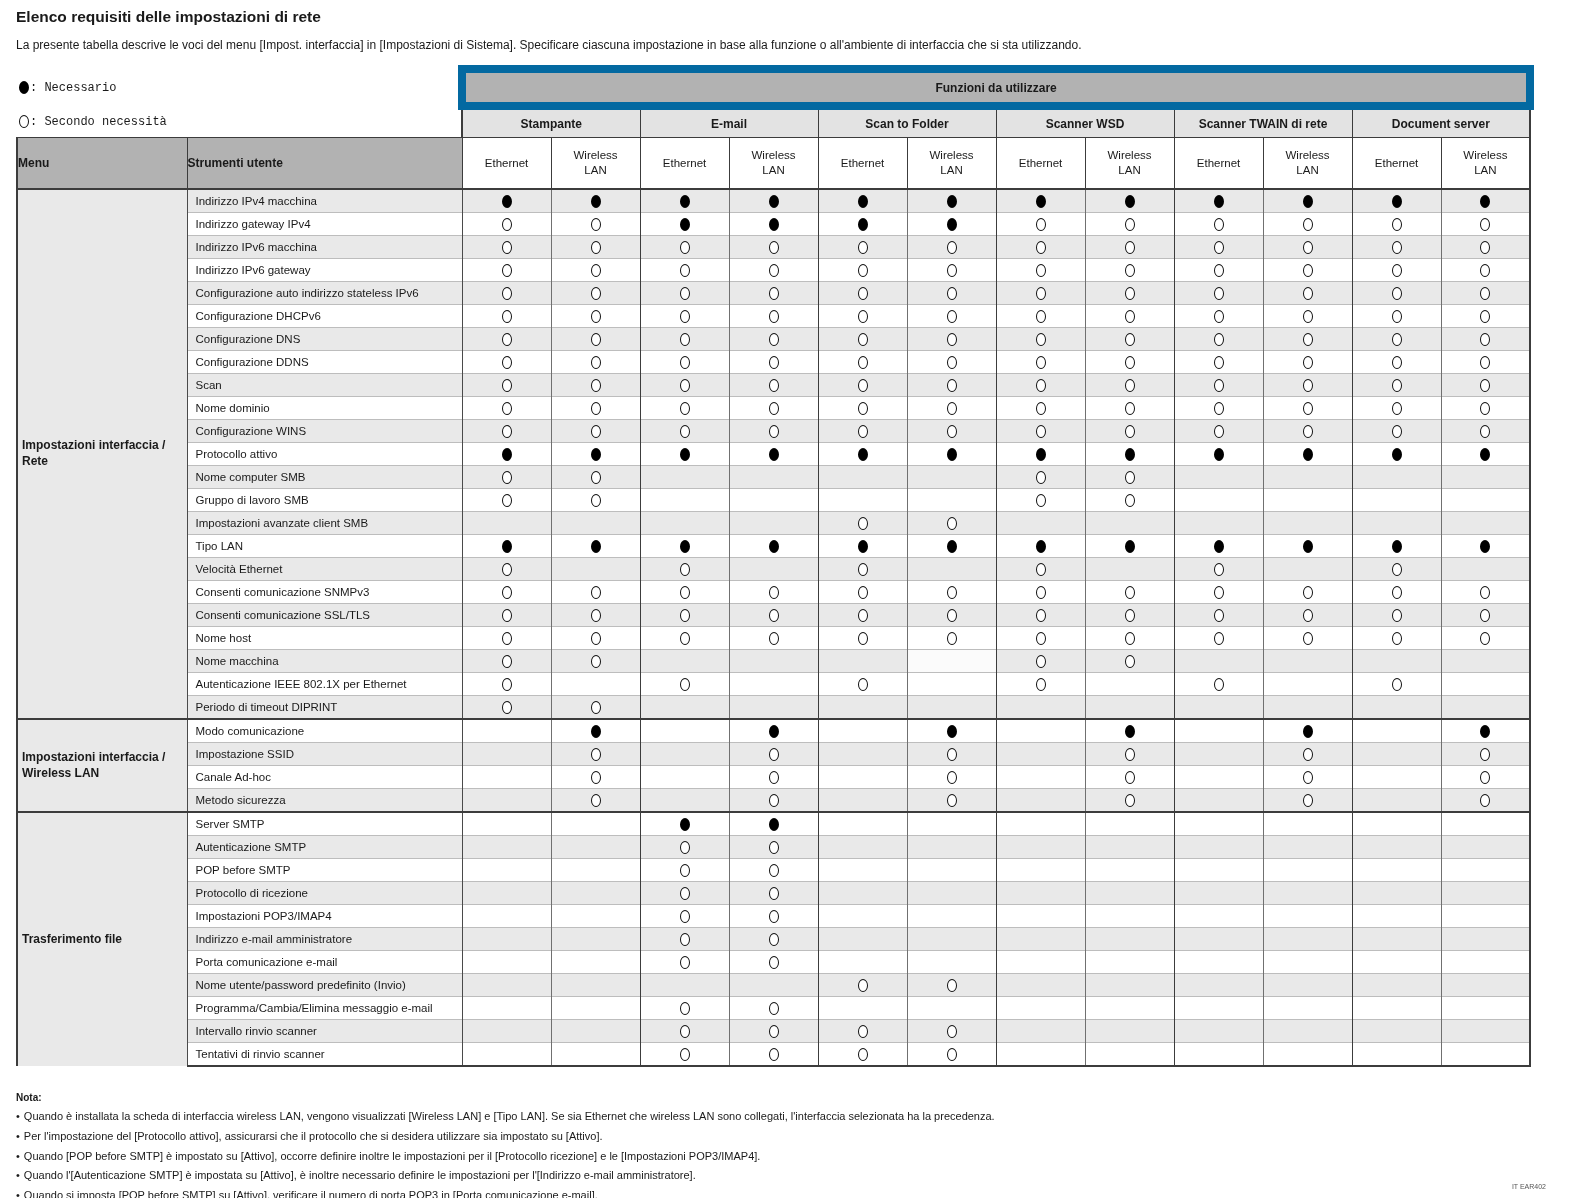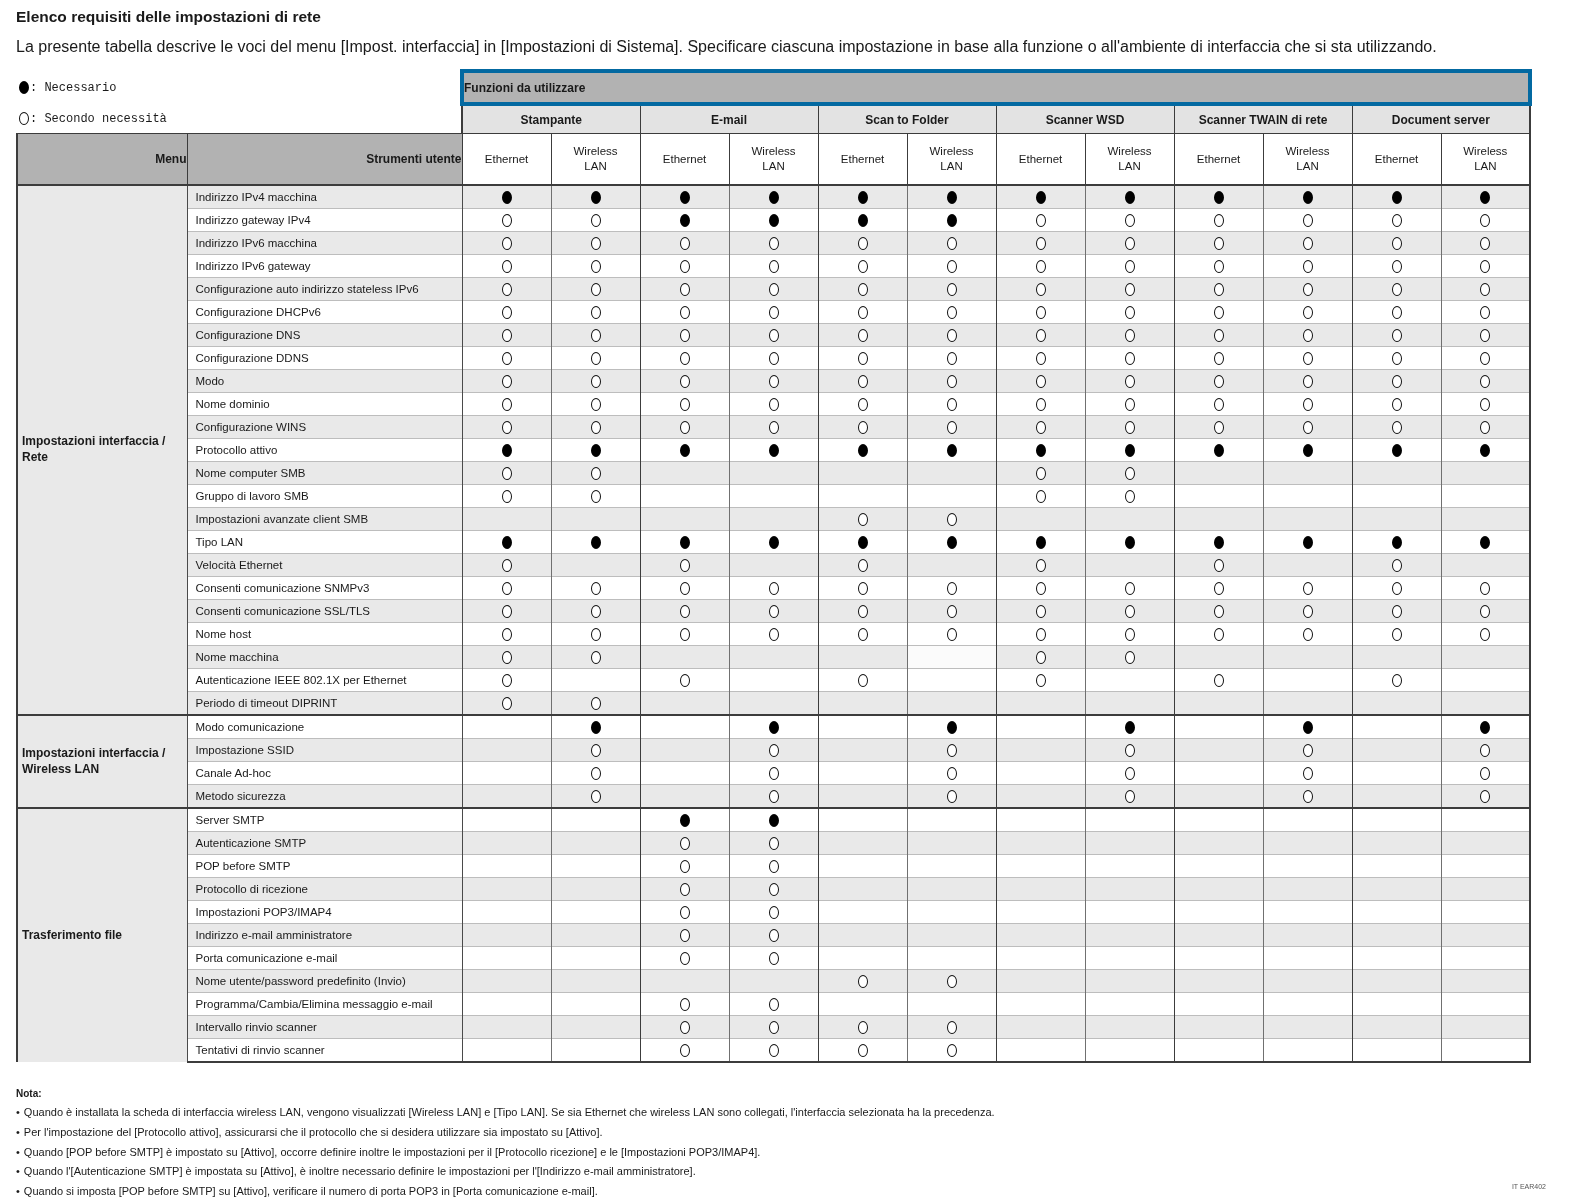--- a/index.html
+++ b/index.html
@@ -1,31 +1,31 @@
 <!DOCTYPE html>
 <html><head>
 <meta charset="utf-8">
 <style>
   html,body{margin:0;padding:0;background:#fff;}
   .page{position:relative;width:1574px;height:1198px;background:#fff;overflow:hidden;
         font-family:"Liberation Sans","DejaVu Sans",sans-serif;color:#1a1a1a;}
   .content{padding:8px 0 0 16px;}
   .title{font-size:15.5px;font-weight:bold;margin:0;}
-  .desc{font-size:16px;margin:12px 0 0 0;}
+  .desc{font-size:12px;margin:12px 0 0 0;}
   table{border-collapse:collapse;table-layout:fixed;width:1513px;margin-top:13px;}
   td{overflow:hidden;vertical-align:middle;padding:0;}
   col.c-menu{width:170px;} col.c-tools{width:275px;} col.c-fn{width:89px;}
   
   .h-a td{height:29px;} .h-b td{height:27px;} .h-c td{height:50px;}
   .spacer{border:none;background:#fff;font-size:12px;text-align:left;padding-left:2px;}
-  .band{background:#b2b2b2;border:4px solid #0369a1;font-weight:bold;font-size:12px;}
+  .band{background:#b2b2b2;border:8px solid #0369a1;font-weight:bold;font-size:12px;text-align:center;}
   .group{background:#e3e3e3;border:1px solid #3c3c3c;border-bottom:1px solid #3c3c3c;
          font-weight:bold;font-size:12px;text-align:center;}
   .group.first{border-left:2px solid #3c3c3c;} .group.last{border-right:2px solid #3c3c3c;}
-  .hdr{background:#b2b2b2;border:1px solid #3c3c3c;font-weight:bold;font-size:12px;text-align:right;}
+  .hdr{background:#b2b2b2;border:1px solid #3c3c3c;font-weight:bold;font-size:12px;text-align:left;}
   .hdr.hdr-first{border-left:2px solid #3c3c3c;}
   .subcol{background:#fff;border:1px solid #3c3c3c;font-size:11.5px;text-align:center;
           line-height:1.3;padding:0 14px;}
   .subcol.col-last{border-right:2px solid #3c3c3c;}
   .hdr,.subcol{border-bottom:2px solid #3c3c3c;}
   
   .data-row td{height:22px;}
   .menu-cell{background:#e9e9e9;border-left:2px solid #3c3c3c;border-right:1px solid #4a4a4a;
              font-weight:bold;font-size:12px;text-align:left;line-height:1.3;padding:0 4px;}
   .label-cell{border-right:1px solid #4a4a4a;border-top:1px solid #bdbdbd;
@@ -220,21 +220,21 @@
             <td class="mark-cell"><span class="mark mark-o"></span></td>
             <td class="mark-cell gb"><span class="mark mark-o"></span></td>
             <td class="mark-cell"><span class="mark mark-o"></span></td>
             <td class="mark-cell gb"><span class="mark mark-o"></span></td>
             <td class="mark-cell"><span class="mark mark-o"></span></td>
             <td class="mark-cell gb"><span class="mark mark-o"></span></td>
             <td class="mark-cell"><span class="mark mark-o"></span></td>
             <td class="mark-cell col-last"><span class="mark mark-o"></span></td>
           </tr>
           <tr class="data-row stripe">
-            <td class="label-cell">Modo</td>
+            <td class="label-cell">Scan</td>
             <td class="mark-cell"><span class="mark mark-o"></span></td>
             <td class="mark-cell gb"><span class="mark mark-o"></span></td>
             <td class="mark-cell"><span class="mark mark-o"></span></td>
             <td class="mark-cell gb"><span class="mark mark-o"></span></td>
             <td class="mark-cell"><span class="mark mark-o"></span></td>
             <td class="mark-cell gb"><span class="mark mark-o"></span></td>
             <td class="mark-cell"><span class="mark mark-o"></span></td>
             <td class="mark-cell gb"><span class="mark mark-o"></span></td>
             <td class="mark-cell"><span class="mark mark-o"></span></td>
             <td class="mark-cell gb"><span class="mark mark-o"></span></td>

